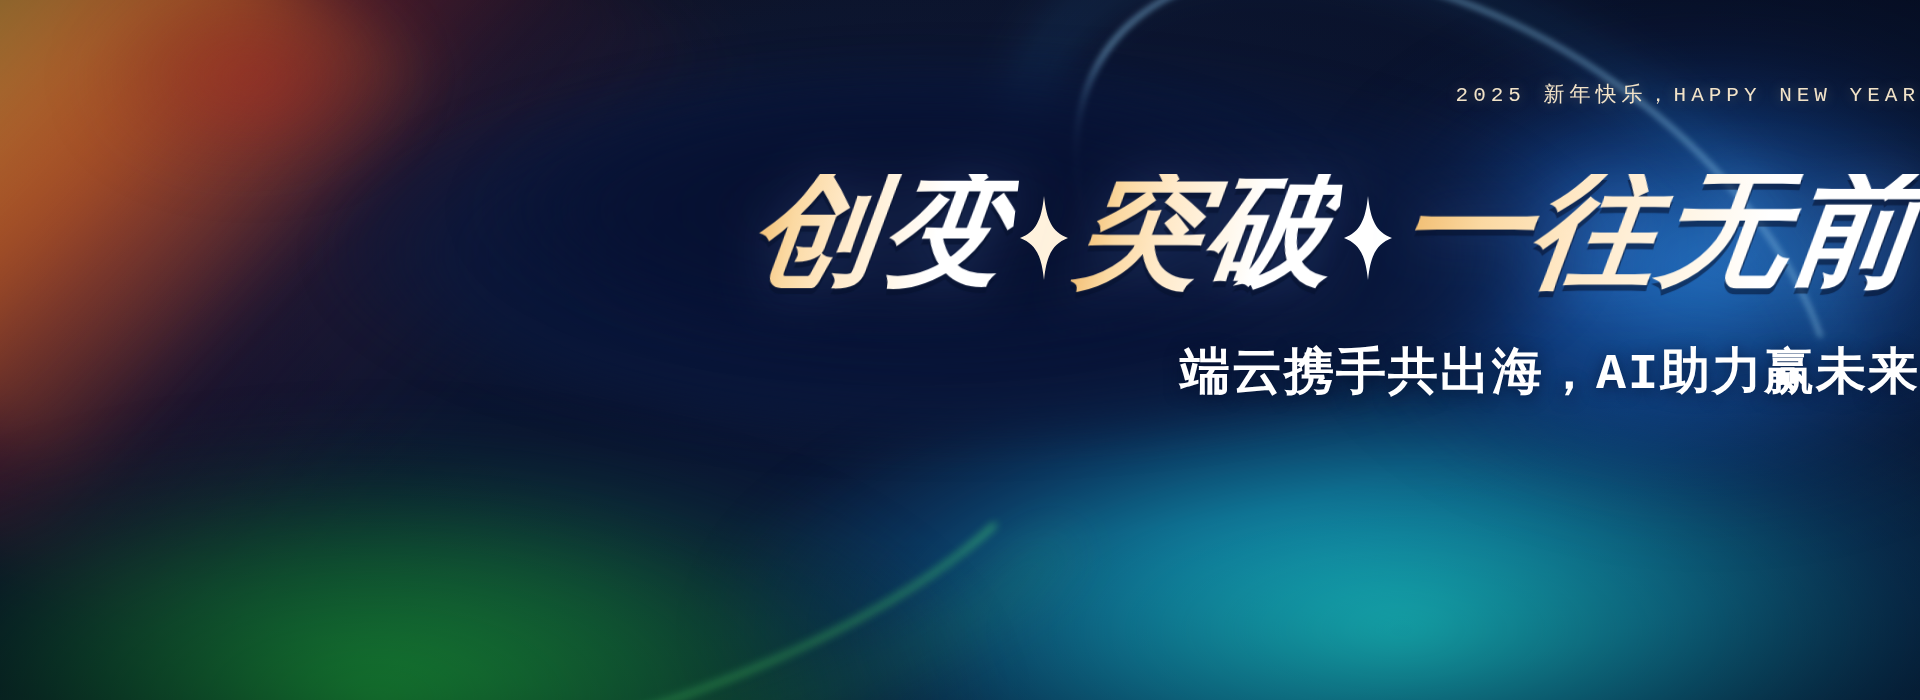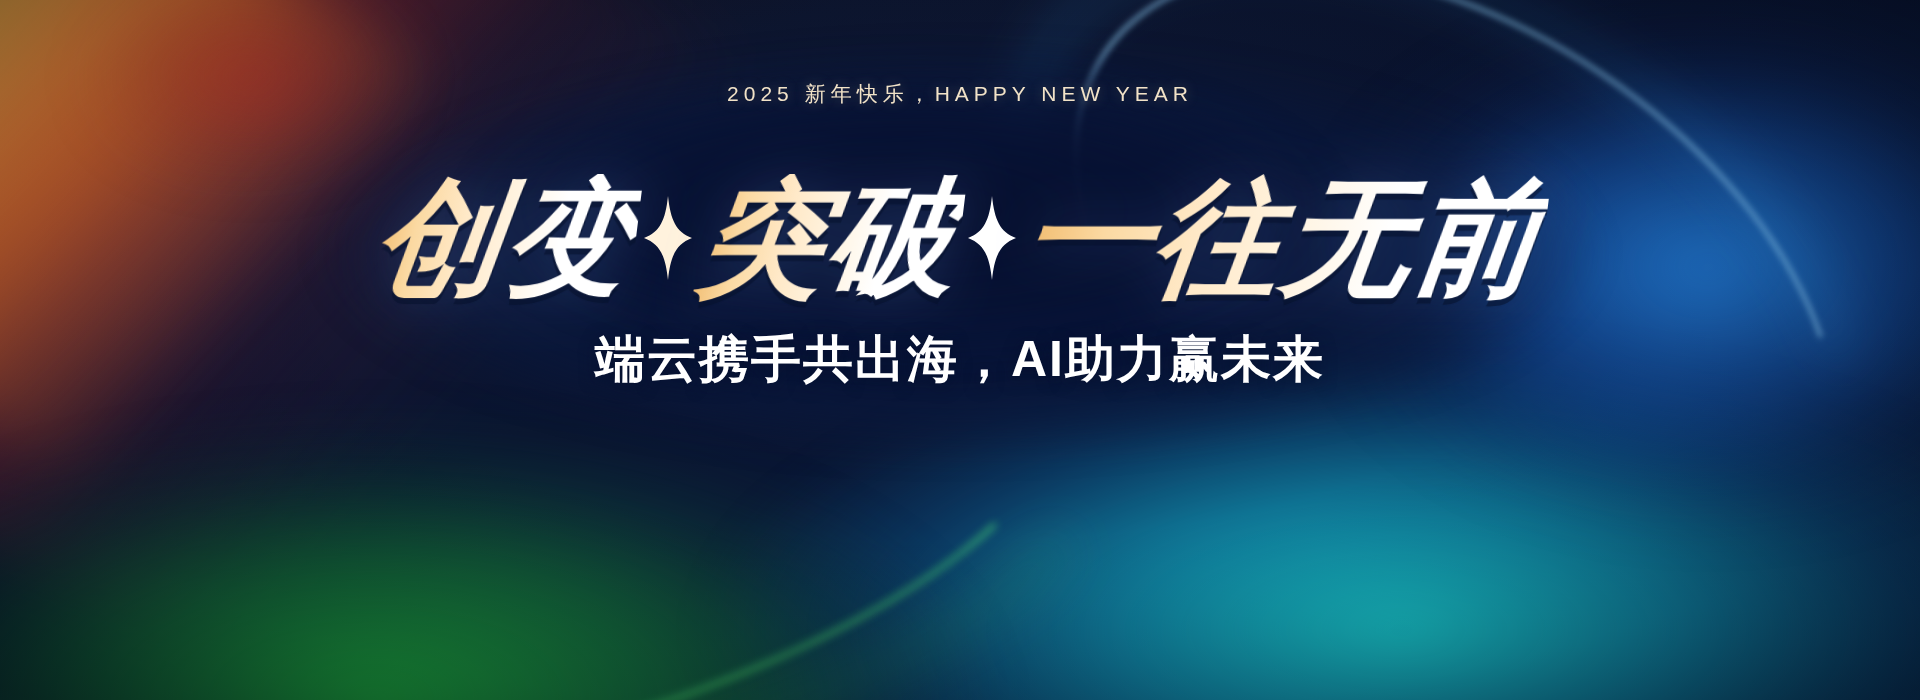--- a/index.html
+++ b/index.html
@@ -217,22 +217,23 @@
                  rgba(1,4,14,0.55) 100%);
     pointer-events: none;
   }
 
   
   .content {
     position: absolute;
     inset: 0;
     display: flex;
     flex-direction: column;
-    align-items: center;
+    align-items: flex-end;
     z-index: 5;
+    font-family: Liberation Mono, monospace;
   }
 
   .tagline {
     margin-top: 80px;
     font-size: 21px;
     letter-spacing: 5px;
     color: #f2e3c8;
     font-weight: 400;
     white-space: nowrap;
     text-shadow: 0 0 14px rgba(255,224,170,0.28);
@@ -271,21 +272,21 @@
   .sparkle {
     display: inline-block;
     margin: 0 6px;
     position: relative;
     width: 52px;
     height: 92px;
   }
   .sparkle svg { display: block; width: 100%; height: 100%; }
 
   .subtitle {
-    margin-top: 24px;
+    margin-top: 36px;
     font-size: 50px;
     font-weight: 700;
     color: #ffffff;
     letter-spacing: 2px;
     white-space: nowrap;
     text-shadow: 0 3px 16px rgba(4,14,42,0.65);
   }
 </style>
 </head>
 <body>

